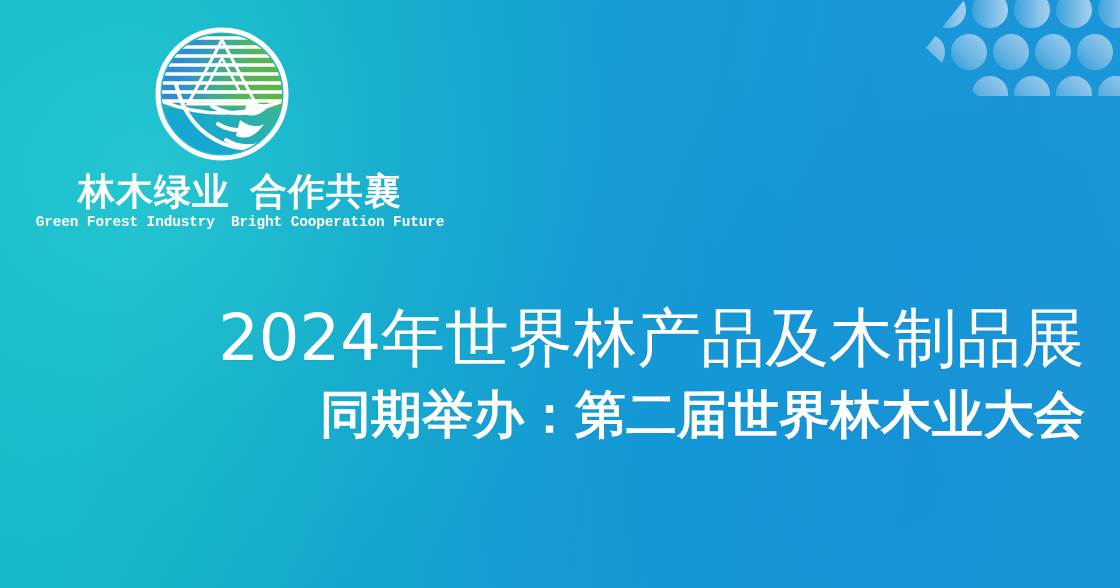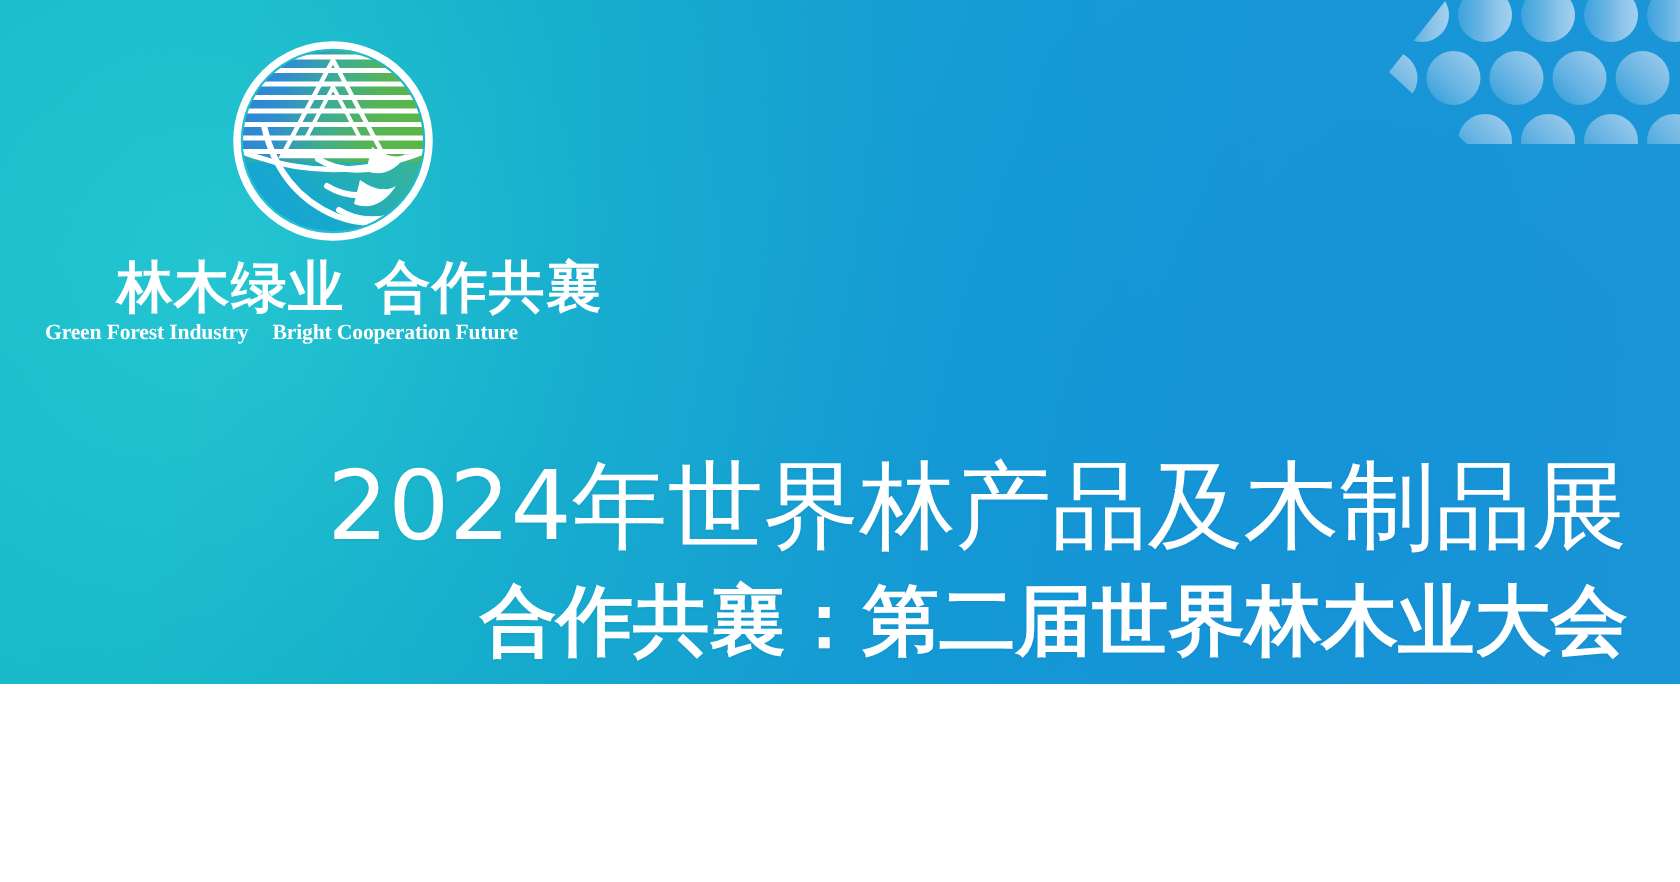--- a/index.html
+++ b/index.html
@@ -7,21 +7,21 @@
     padding: 0;
     background: #ffffff;
   }
   body {
     font-family: "Liberation Sans", "DejaVu Sans", sans-serif;
   }
 
   .banner {
     position: relative;
     width: 1120px;
-    height: 456px;
+    height: 588px;
     overflow: hidden;
     background: linear-gradient(100deg,
         #17b9c9 0%,
         #16b7c8 14%,
         #15b0c8 24%,
         #14a6cd 36%,
         #159fd2 48%,
         #169ad6 60%,
         #1897d8 72%,
         #1a96d8 86%,
@@ -89,22 +89,22 @@
     font-family: "DejaVu Sans", "Liberation Sans", sans-serif;
   }
   .logo-cn .gap { display: inline-block; width: 20px; }
   .logo-en {
     margin-top: 3px;
     color: #ffffff;
     font-size: 14.4px;
     font-weight: bold;
     letter-spacing: -0.1px;
     white-space: nowrap;
-    text-align: left;
-    font-family: Liberation Serif, serif;
+    text-align: center;
+    font-family: Liberation Mono, monospace;
   }
   .logo-en .gap { display: inline-block; width: 16px; }
 
   
   .headline-wrap {
     position: absolute;
     left: 0;
     right: 35px;
     top: 306px;
     text-align: right;
@@ -247,16 +247,16 @@
       <span>林木绿业</span><span class="gap"></span><span>合作共襄</span>
     </div>
 
     <div class="logo-en">
       <span>Green Forest Industry</span><span class="gap"></span><span>Bright Cooperation Future</span>
     </div>
   </div>
 
   <div class="headline-wrap">
     <div class="headline">2024年世界林产品及木制品展</div>
-    <div class="subhead">合作共襄：第二届世界林木业大会</div>
+    <div class="subhead">同期举办：第二届世界林木业大会</div>
   </div>
 
 </div>
 
 </body></html>

